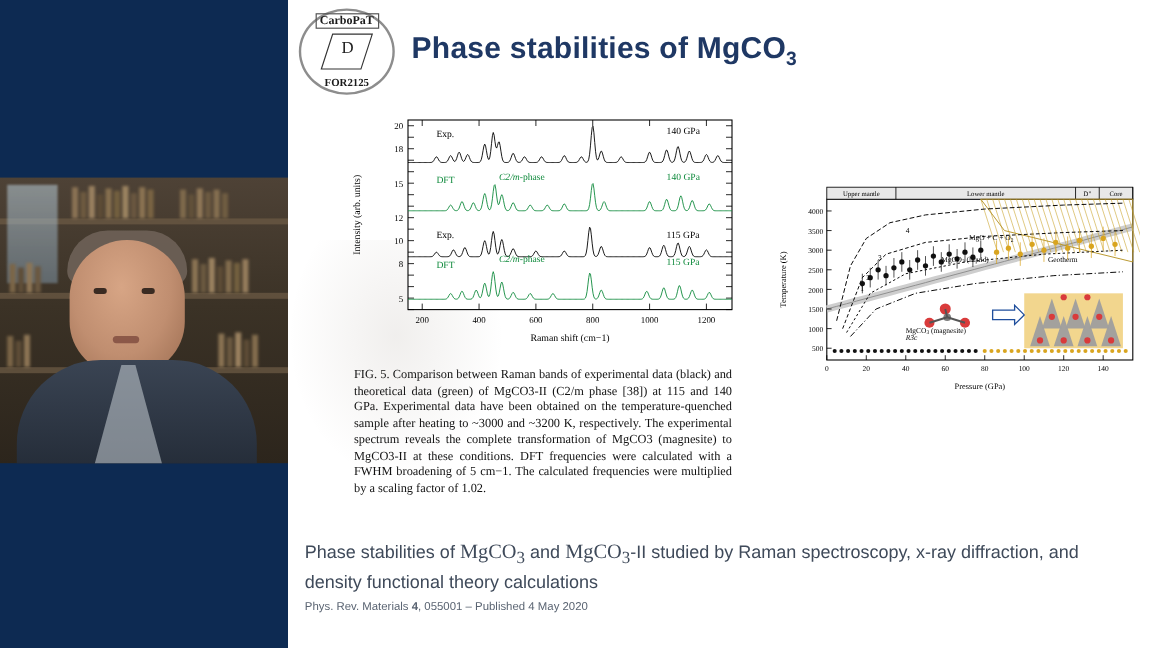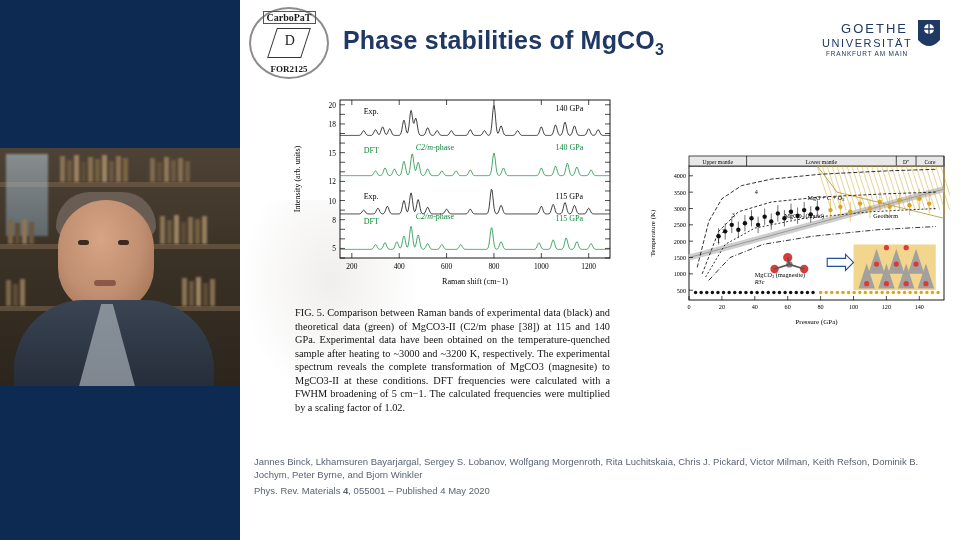--- a/index.html
+++ b/index.html
@@ -245,34 +245,20 @@
         <span class="box">CarboPaT</span>
       </div>
       <div class="prism"></div>
       <div class="for">FOR2125</div>
     </div>
 
     <div class="slide-title">
       <span>Phase stabilities of MgCO</span><sub>3</sub>
     </div>
 
-    <div class="logo-goethe">
-      <div class="txt">
-        <div class="l1">GOETHE</div>
-        <div class="l2">UNIVERSITÄT</div>
-        <div class="l3">FRANKFURT AM MAIN</div>
-      </div>
-      <div class="crest">
-        <svg width="26" height="34" viewBox="0 0 26 34">
-          <path d="M2 2 H24 V22 Q13 34 2 22 Z" fill="#1f3864"></path>
-          <circle cx="13" cy="11" r="5" fill="#ffffff"></circle>
-          <path d="M13 6 L13 16 M8 11 L18 11" stroke="#1f3864" stroke-width="1.4"></path>
-        </svg>
-      </div>
-    </div>
 
     <div class="fig-raman">
       <svg id="raman-svg" width="330" height="200" viewBox="0 0 330 200">
           <rect x="52" y="8" width="270" height="158" fill="#fff" stroke="#000" stroke-width="0.9"></rect>
           <line x1="52" y1="166" x2="57" y2="166" stroke="#000" stroke-width="0.7"></line>
           <line x1="322" y1="166" x2="317" y2="166" stroke="#000" stroke-width="0.7"></line>
           <line x1="52" y1="156.42424242424244" x2="57" y2="156.42424242424244" stroke="#000" stroke-width="0.7"></line>
           <line x1="322" y1="156.42424242424244" x2="317" y2="156.42424242424244" stroke="#000" stroke-width="0.7"></line>
           <text x="48" y="159.42424242424244" text-anchor="end" font-size="7.4" font-family="&quot;Liberation Serif&quot;, serif" fill="#000">5</text>
           <line x1="52" y1="146.84848484848484" x2="57" y2="146.84848484848484" stroke="#000" stroke-width="0.7"></line>
@@ -566,20 +552,22 @@
           <text x="109.80645161290322" y="127.1219512195122" font-size="6.2" font-family="&quot;Liberation Serif&quot;, serif" fill="#000" font-style="normal"><tspan>MgCO</tspan><tspan baseline-shift="-22%" font-size="4.6">3</tspan><tspan> (magnesite)</tspan></text>
           <text x="109.80645161290322" y="133.65853658536585" font-size="6.2" font-family="&quot;Liberation Serif&quot;, serif" fill="#000" font-style="italic">R3c</text>
           <text x="109.80645161290322" y="43.78048780487805" font-size="6.2" font-family="&quot;Liberation Serif&quot;, serif" fill="#000" font-style="normal">4</text>
           <text x="86.7741935483871" y="66.65853658536585" font-size="6.2" font-family="&quot;Liberation Serif&quot;, serif" fill="#000" font-style="normal">3</text>
           <text x="76.90322580645162" y="83" font-size="6.2" font-family="&quot;Liberation Serif&quot;, serif" fill="#000" font-style="normal">2</text>
           <text x="71.96774193548387" y="92.8048780487805" font-size="6.2" font-family="&quot;Liberation Serif&quot;, serif" fill="#000" font-style="normal">1</text>
         </svg>
     </div>
 
     <div class="ref">
-      <div class="ref-authors">Jannes Binck, Lkhamsuren Bayarjargal, Sergey S. Lobanov, Wolfgang Morgenroth, Rita Luchitskaia, Chris J. Pickard, Victor Milman, Keith Refson, Dominik B. Jochym, Peter Byrne, and Bjorn Winkler</div>
+      <div class="ref-title">
+        <span>Phase stabilities of </span><span class="chem"><span>MgCO</span><sub>3</sub></span><span> and </span><span class="chem"><span>MgCO</span><sub>3</sub></span><span>-II studied by Raman spectroscopy, x-ray diffraction, and density functional theory calculations</span>
+      </div>
       <div class="ref-journal">
         <span>Phys. Rev. Materials </span><b>4</b><span>, 055001 – Published 4 May 2020</span>
       </div>
     </div>
 
   </div>
 </div>
 
 </body></html>

